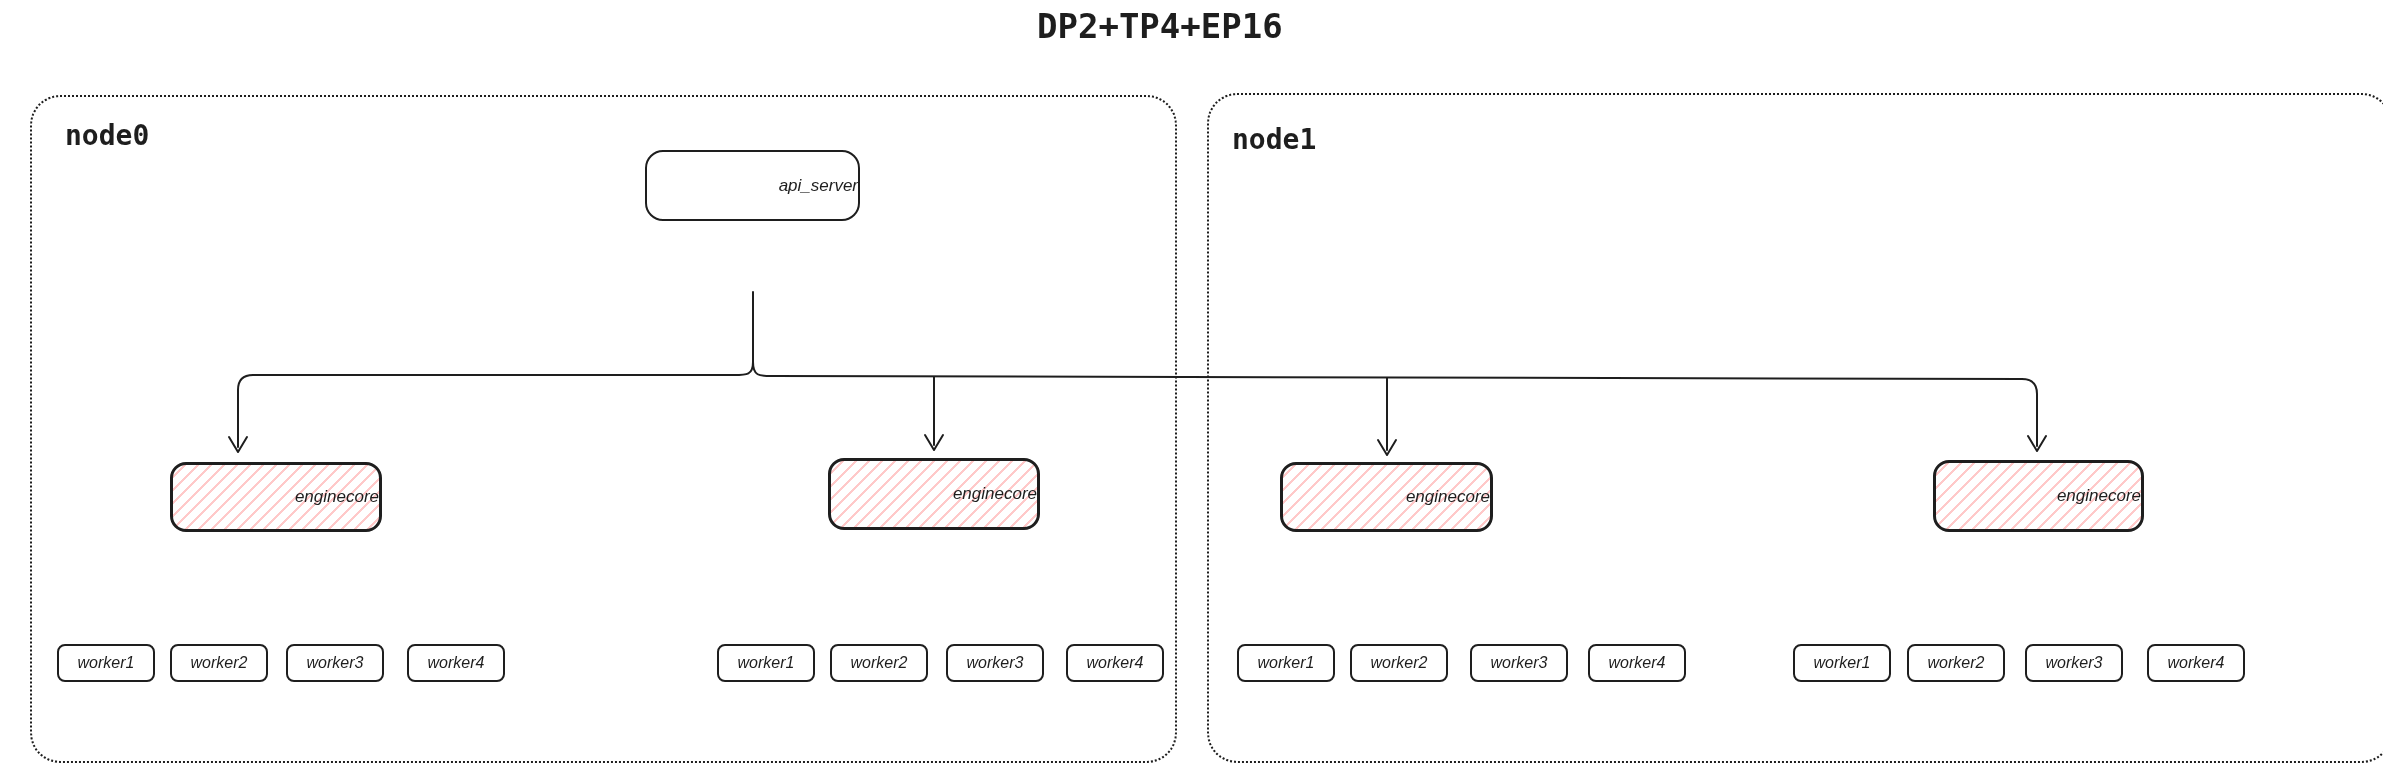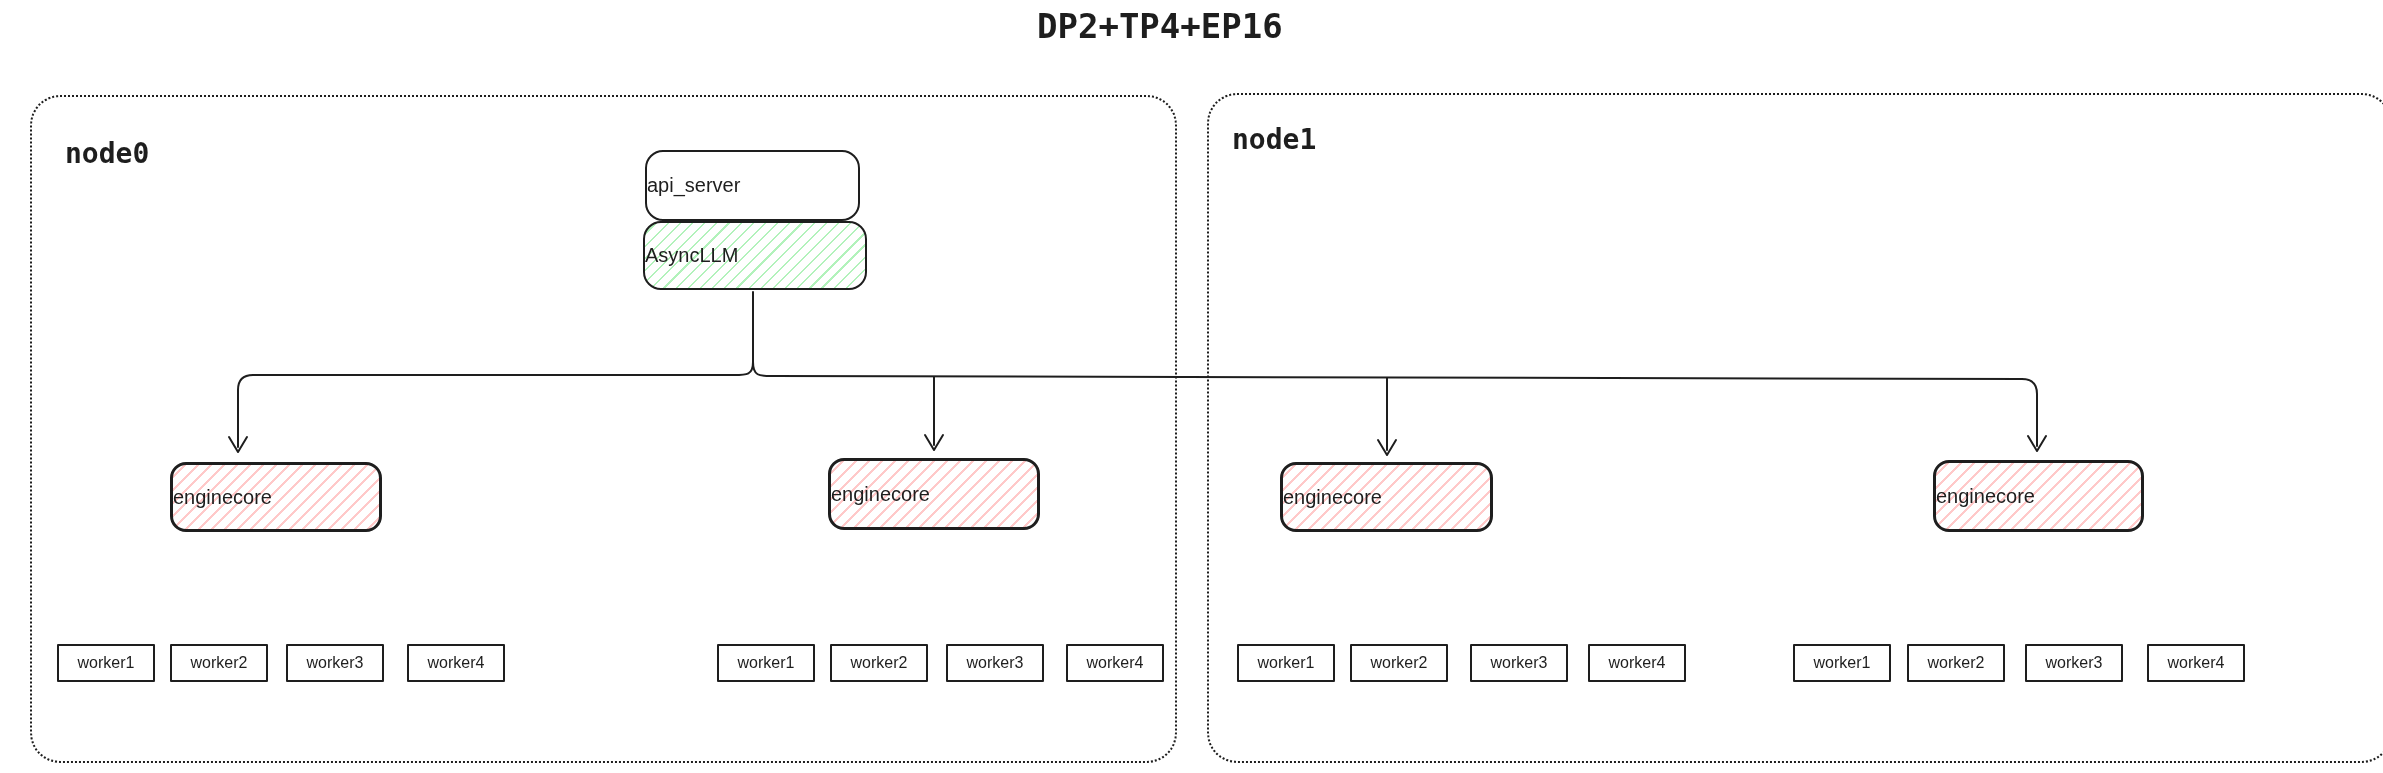--- a/index.html
+++ b/index.html
@@ -30,53 +30,54 @@
     border-radius:30px;
     background:transparent;
   }
   .node-box.node0{left:10px;top:95px;width:1147px;height:668px;}
   .node-box.node1{left:1187px;top:93px;width:1185px;height:670px;}
   .node-label{
     position:absolute;
     font-family:"DejaVu Sans Mono", monospace;
     font-size:28px;font-weight:bold;line-height:40px;white-space:nowrap;
   }
-  .node-label.n0{left:45px;top:134px;}
+  .node-label.n0{left:45px;top:116px;}
   .node-label.n1{left:1212px;top:120px;text-align:right;}
   .shape{
     position:absolute;
-    display:flex;align-items:center;justify-content:flex-start;
+    display:flex;align-items:center;justify-content:flex-end;
     border:2.5px solid var(--stroke);
     background:#fff;
-    font-size:20px;
+    font-size:17px;
     white-space:nowrap;
+    font-style:italic;
   }
   .api-server{left:625px;top:150px;width:215px;height:71px;border-radius:18px;}
   .async-llm{
     left:623px;top:221px;width:224px;height:69px;border-radius:18px;
     background:repeating-linear-gradient(135deg,
       #ffffff 0px,#ffffff 7px,
       var(--async-llm-fill) 7px,var(--async-llm-fill) 8.6px);
   }
   .enginecore{
     border-radius:16px;border-width:3px;
     background:repeating-linear-gradient(135deg,
       #ffffff 0px,#ffffff 7.6px,
       var(--enginecore-fill) 7.6px,var(--enginecore-fill) 9.2px);
   }
   .ec1{left:150px;top:462px;width:212px;height:70px;}
   .ec2{left:808px;top:458px;width:212px;height:72px;}
   .ec3{left:1260px;top:462px;width:213px;height:70px;}
   .ec4{left:1913px;top:460px;width:211px;height:72px;}
   .worker{
     position:absolute;top:644px;width:98px;height:38px;
-    border:2.2px solid var(--stroke);border-radius:1px;
+    border:2.2px solid var(--stroke);border-radius:8px;
     background:#fff;
     display:flex;align-items:center;justify-content:center;
-    font-size:16px;white-space:nowrap;
+    font-size:16px;white-space:nowrap;font-style:italic;
   }
   .connector-svg{position:absolute;left:0;top:0;width:2383px;height:773px;pointer-events:none;}
   .connector-svg path{stroke:var(--stroke);stroke-width:2;fill:none;stroke-linecap:round;stroke-linejoin:round;}
 </style>
 </head>
 <body>
 
 <div class="canvas">
 
   <div class="diagram-title">DP2+TP4+EP16</div>
@@ -93,23 +94,20 @@
     <path d="M733,362 C733,376 739,376 752,376 L2002,379 Q2017,379 2017,394 L2017,446"></path>
     <path d="M914,377 L914,445"></path>
     <path d="M914,450 L905,435 M914,450 L923,435"></path>
     <path d="M1367,378 L1367,450"></path>
     <path d="M1367,455 L1358,440 M1367,455 L1376,440"></path>
     <path d="M2017,451 L2008,436 M2017,451 L2026,436"></path>
   </svg>
 
   <div class="shape api-server">
     <span>api_server</span>
-  </div>
-  <div class="shape async-llm">
-    <span>AsyncLLM</span>
   </div>
 
   <div class="shape enginecore ec1">
     <span>enginecore</span>
   </div>
   <div class="shape enginecore ec2">
     <span>enginecore</span>
   </div>
   <div class="shape enginecore ec3">
     <span>enginecore</span>

